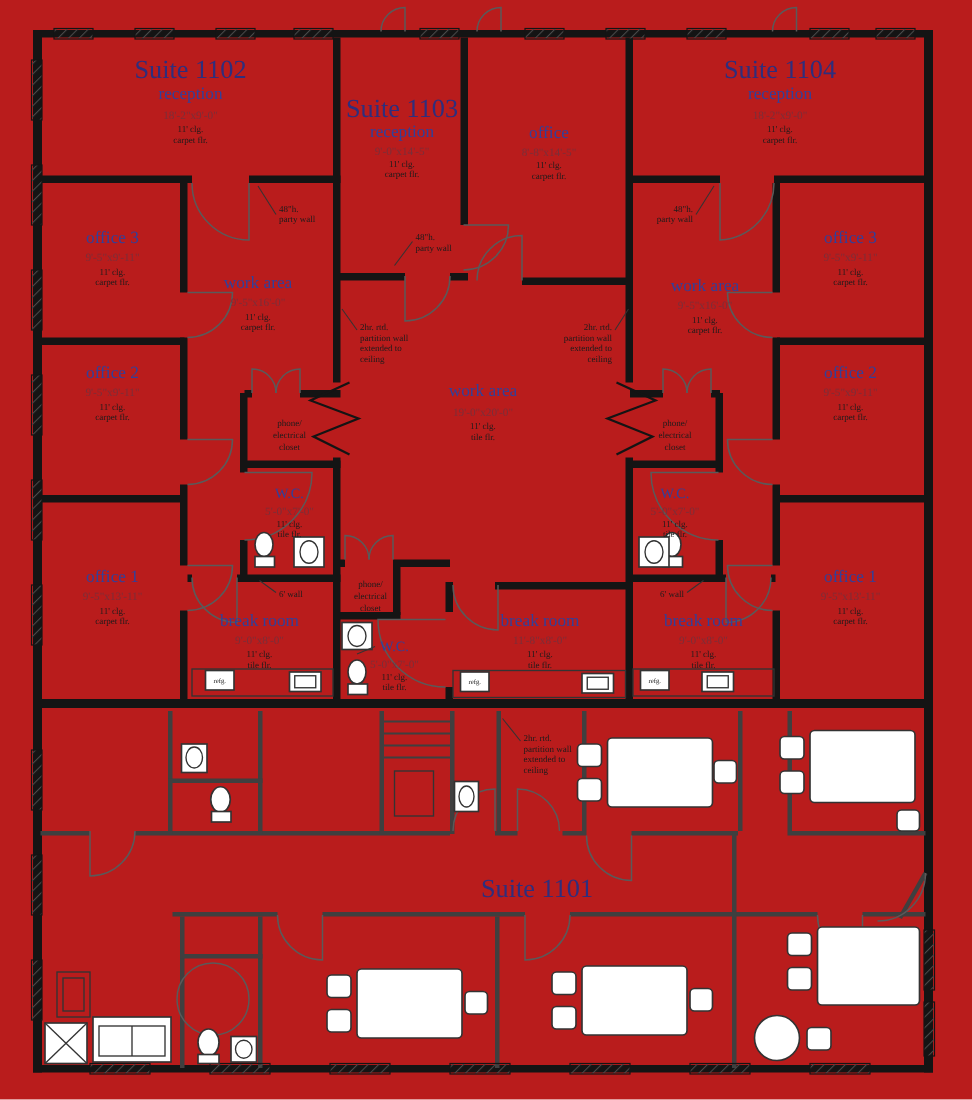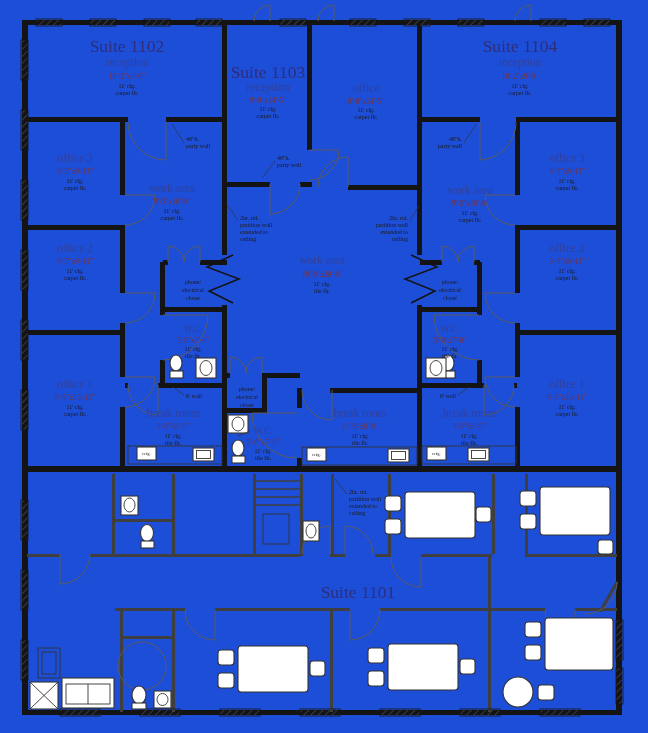--- a/index.html
+++ b/index.html
@@ -1,16 +1,16 @@
 <!DOCTYPE html>
 <html><head>
 <meta charset="utf-8">
 <style>
   html,body{margin:0;padding:0;background:#ffffff;}
-  .stage{width:648px;height:733px;background:#1d4ed8;position:relative;font-family:"Liberation Serif",serif;}
+  .stage{width:648px;height:733px;background:#b91c1c;position:relative;font-family:"Liberation Serif",serif;}
   svg{display:block;}
   svg text{font-family:"Liberation Serif",serif;}
   .wall{fill:#141414;}
   .twall{fill:#3f3f3f;}
   .door{fill:none;stroke:#5a5a5a;stroke-width:1;}
   .leader{fill:none;stroke:#333;stroke-width:0.7;}
   .zig{fill:none;stroke:#141414;stroke-width:1.5;}
   .fix{fill:#fff;stroke:#333;stroke-width:1.1;}
   .fix2{fill:none;stroke:#333;stroke-width:0.9;}
   .suite{font-size:17.5px;fill:#2e2e7d;}

